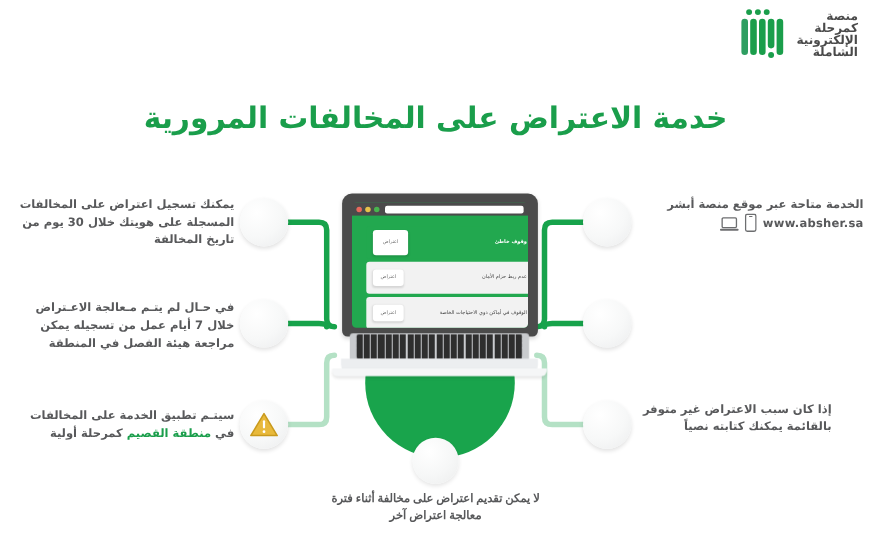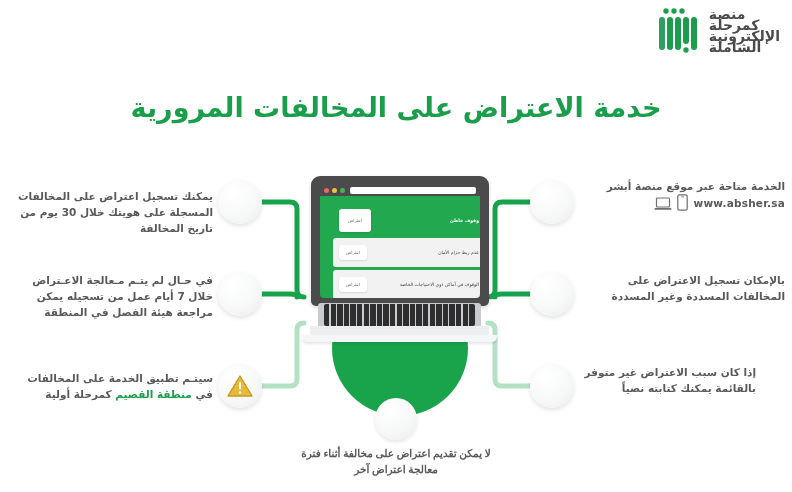--- a/index.html
+++ b/index.html
@@ -8,21 +8,21 @@
     background:#ffffff;
     font-family:"DejaVu Sans","Liberation Sans",sans-serif;
     overflow:hidden;
     position:relative;
   }
   .canvas{position:absolute;left:0;top:0;width:792px;height:492px;}
 
   
   .logo{position:absolute;right:12px;top:6px;display:flex;align-items:center;gap:7px;}
   .logo-text{
-    text-align:left;color:#4a4a4a;font-size:14px;line-height:11px;font-weight:bold;
+    text-align:right;color:#4a4a4a;font-size:11px;line-height:11px;font-weight:bold;
     direction:rtl;white-space:nowrap;
   }
   .logo-mark{position:relative;width:44px;height:50px;}
   .logo-mark svg{display:block;}
 
   
   .head-sub{
     position:absolute;left:0;right:0;top:58px;text-align:center;
     font-size:17px;font-weight:bold;color:#58595b;letter-spacing:0px;
   }
@@ -213,21 +213,21 @@
       <circle cx="13" cy="18.4" r="1.25" fill="#ffffff"></circle>
     </svg>
   </div>
 
   <div class="node" style="left:530px;top:180px;"></div>
   <div class="node" style="left:530px;top:272px;"></div>
   <div class="node" style="left:530px;top:364px;"></div>
 
   <div class="node-sm" style="left:375px;top:398px;"></div>
 
-  <div class="blk l" style="left:8px;top:188px;width:205px;">يمكنك تسجيل اعتراض على المخالفات المسجلة على هويتك خلال 30 يوم من تاريخ المخالفة</div>
+  <div class="blk l" style="left:8px;top:178px;width:205px;">يمكنك تسجيل اعتراض على المخالفات المسجلة على هويتك خلال 30 يوم من تاريخ المخالفة</div>
 
   <div class="blk l" style="left:8px;top:272px;width:205px;">في حـال لم يتـم مـعالجة الاعـتراض خلال 7 أيام عمل من تسجيله يمكن مراجعة  هيئة الفصل في المنطقة</div>
 
   <div class="blk l" style="left:8px;top:370px;width:205px;">
     <span>سيتـم تطبيق الخدمة على المخالفات في </span><span class="hl-green">منطقة القصيم</span><span> كمرحلة أولية</span>
   </div>
 
   <div class="blk r" style="left:585px;top:178px;width:200px;">
     <div>الخدمة متاحة عبر موقع منصة أبشر</div>
     <div class="url-line">
@@ -238,19 +238,18 @@
         </svg>
         <svg width="11" height="17" viewBox="0 0 11 17">
           <rect x="0.8" y="0.8" width="9.4" height="15.4" rx="1.6" fill="none" stroke="#6d6e70" stroke-width="1.2"></rect>
           <rect x="3.8" y="2.4" width="3.4" height="0.9" rx="0.45" fill="#6d6e70"></rect>
         </svg>
       </span>
       <span class="url-txt">www.absher.sa</span>
     </div>
   </div>
 
-  <div class="blk r" style="left:585px;top:272px;width:200px;">بالإمكان تسجيل الاعتراض على المخالفات المسددة وغير المسددة</div>
 
   <div class="blk r" style="left:556px;top:364px;width:200px;">إذا كان سبب الاعتراض غير متوفر بالقائمة يمكنك كتابته نصياً</div>
 
   <div class="blk c" style="left:296px;top:446px;width:200px;font-family:Liberation Serif, serif;">لا يمكن تقديم اعتراض على مخالفة أثناء فترة معالجة اعتراض آخر</div>
 
 </div>
 
 </body></html>

